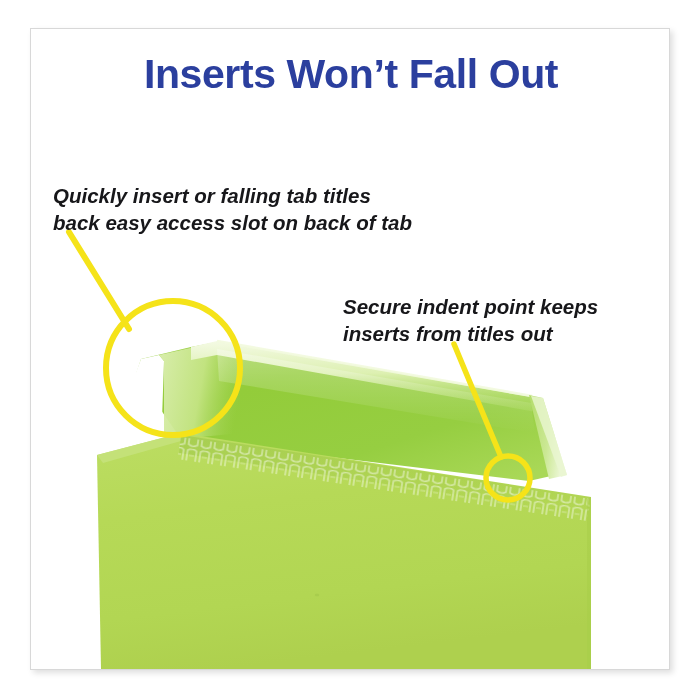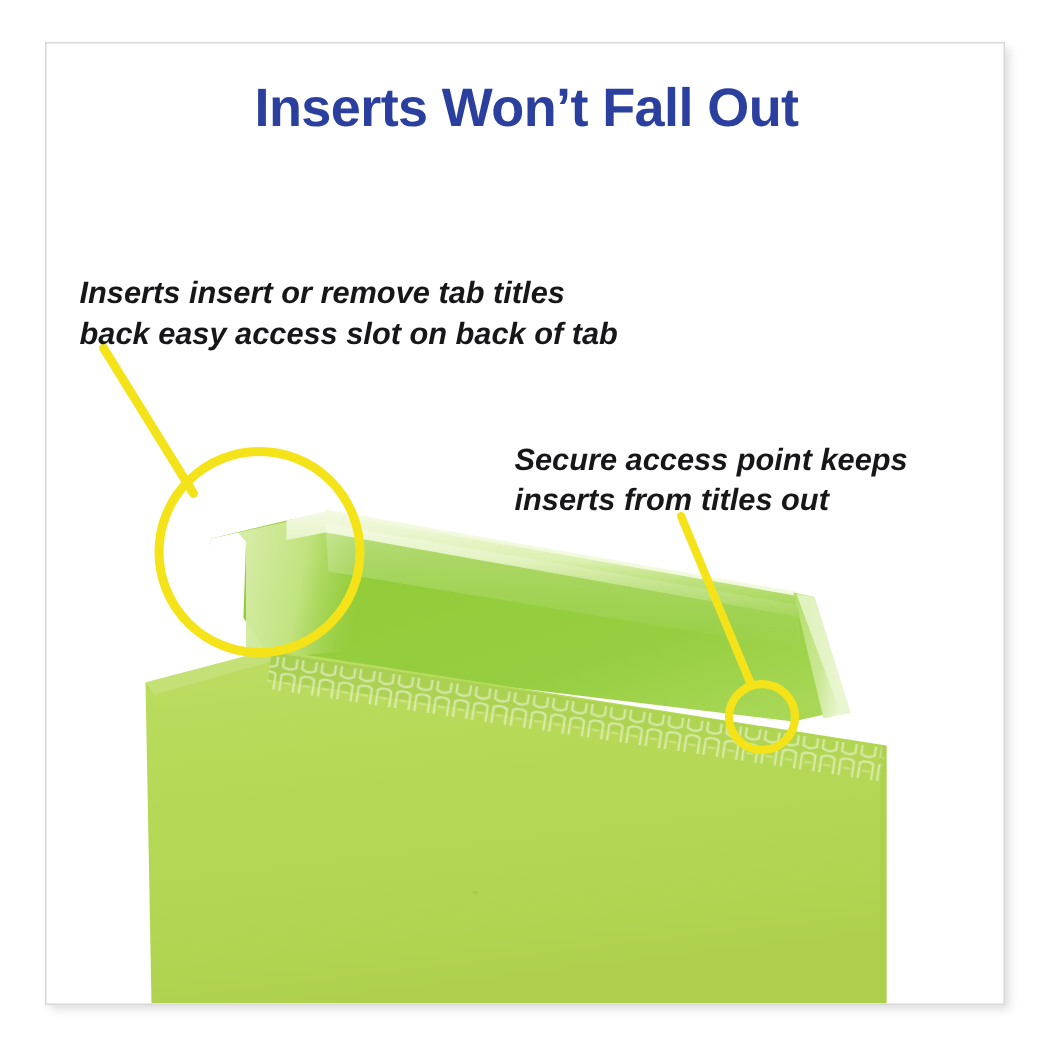--- a/index.html
+++ b/index.html
@@ -35,21 +35,21 @@
     overflow: hidden;
   }
 
   
   #title {
     position: absolute;
     left: 0;
     top: 22px;
     width: 640px;
     text-align: center;
-    font-size: 36px;
+    font-size: 41px;
     font-weight: bold;
     letter-spacing: -0.4px;
     color: #2b3f9e;
     white-space: nowrap;
   }
 
   
   .callout {
     position: absolute;
     font-style: italic;
@@ -232,23 +232,23 @@
 
           <path d="M423 315 L470 428" stroke-width="5.5"></path>
           <circle cx="477" cy="449" r="22" stroke-width="5.5"></circle>
         </g>
       </svg>
     </div>
 
     <div id="title">Inserts Won’t Fall Out</div>
 
     <div id="callout-left" class="callout">
-      <div>Inserts insert or remove tab titles</div>
+      <div>Quickly insert or falling tab titles</div>
       <div>back easy access slot on back of tab</div>
     </div>
 
     <div id="callout-right" class="callout">
-      <div>Secure access point keeps</div>
+      <div>Secure indent point keeps</div>
       <div>inserts from titles out</div>
     </div>
 
   </div>
 </div>
 
 </body></html>

